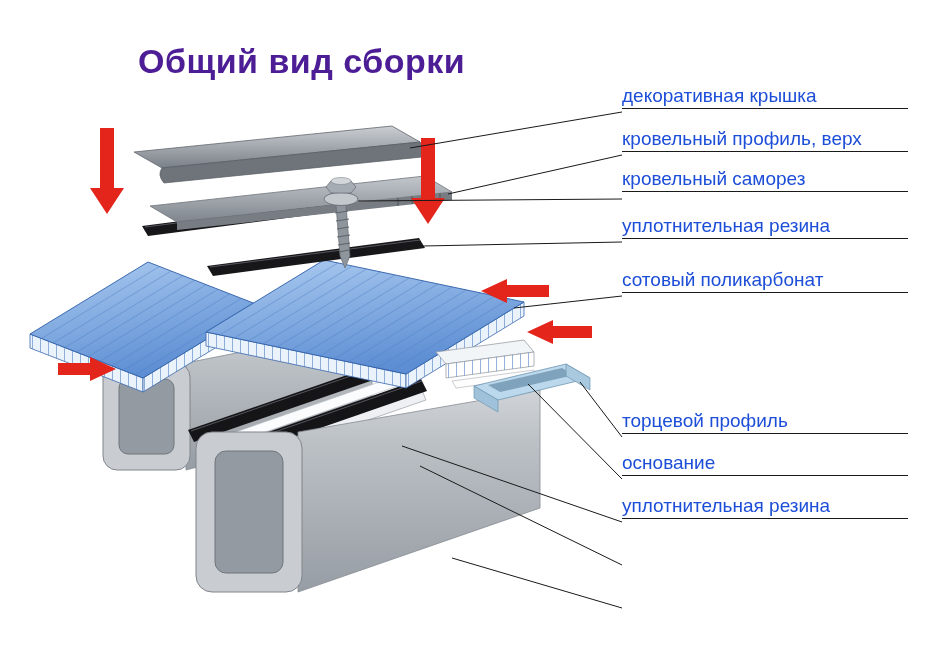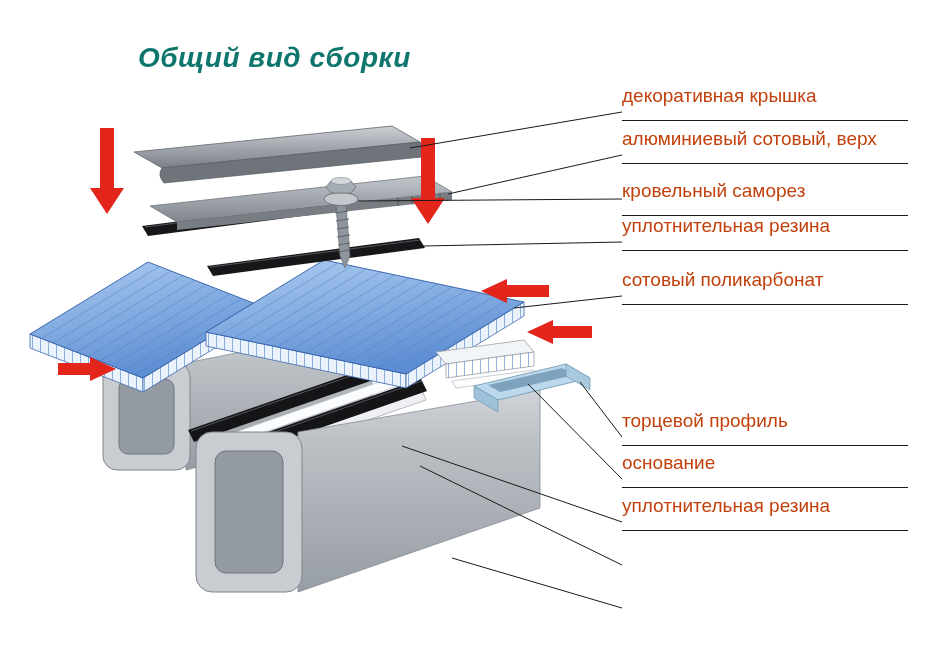--- a/index.html
+++ b/index.html
@@ -1,21 +1,21 @@
 <!DOCTYPE html>
 <html><head>
 <meta charset="utf-8">
 <style>
   html,body{margin:0;padding:0;background:#fff;}
   .page{position:relative;width:945px;height:659px;background:#ffffff;overflow:hidden;
         font-family:"Liberation Sans", sans-serif;}
-  .title{position:absolute;left:138px;top:42px;font-size:28px;font-weight:bold;
-         color:#0f766e;letter-spacing:0.5px;font-style:italic;}
+  .title{position:absolute;left:138px;top:42px;font-size:34px;font-weight:bold;
+         color:#4c1d95;letter-spacing:0.5px;}
   .part-label{position:absolute;left:622px;width:286px;font-size:19px;line-height:24px;
-              color:#c2410c;padding-bottom:12px;border-bottom:1px solid #1a1a1a;}
+              color:#1d4ed8;padding-bottom:0;border-bottom:1px solid #1a1a1a;}
   svg{position:absolute;left:0;top:0;}
 </style>
 </head>
 <body>
 
 <div class="page">
 
   <svg width="945" height="659" viewBox="0 0 945 659">
     <defs>
       <linearGradient id="panelTop" x1="0" y1="0" x2="0.4" y2="1">
@@ -155,21 +155,21 @@
       <line x1="622" y1="479" x2="528" y2="384"></line>
       <line x1="622" y1="522" x2="402" y2="446"></line>
       <line x1="622" y1="565" x2="420" y2="466"></line>
       <line x1="622" y1="608" x2="452" y2="558"></line>
     </g>
   </svg>
 
   <div class="title">Общий вид сборки</div>
 
   <div class="part-label" style="top:84px">декоративная крышка</div>
-  <div class="part-label" style="top:127px">алюминиевый сотовый, верх</div>
-  <div class="part-label" style="top:179px">кровельный саморез</div>
+  <div class="part-label" style="top:127px">кровельный профиль, верх</div>
+  <div class="part-label" style="top:167px">кровельный саморез</div>
   <div class="part-label" style="top:214px">уплотнительная резина</div>
   <div class="part-label" style="top:268px">сотовый поликарбонат</div>
   <div class="part-label" style="top:409px">торцевой профиль</div>
   <div class="part-label" style="top:451px">основание</div>
   <div class="part-label" style="top:494px">уплотнительная резина</div>
 
 </div>
 
 </body></html>

